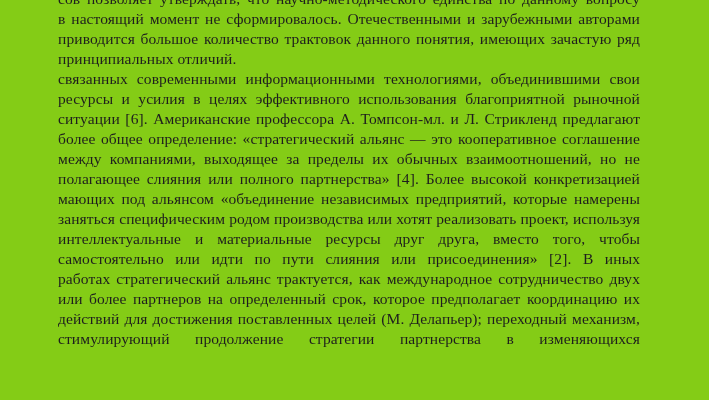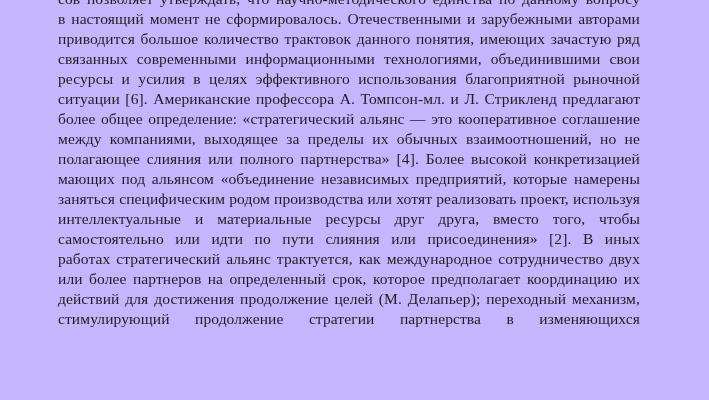--- a/index.html
+++ b/index.html
@@ -46,36 +46,37 @@
     width: 100%;
     height: 0;
   }
   .line.indent {
     text-indent: 19px;
   }
 </style>
 </head>
 <body>
 
-<div class="page" style="background: #c4b5fd;">
+<div class="page" style="background: #84cc16;">
   <div class="text-viewport">
     <div class="textblock">
 
     <div class="line justify" style="color: rgb(30, 30, 30);">сов позволяет утверждать, что научно-методического единства по данному вопросу</div>
         <div class="line justify" style="color: rgb(30, 30, 30);">в настоящий момент не сформировалось. Отечественными и зарубежными авторами</div>
         <div class="line justify" style="color: rgb(30, 30, 30);">приводится большое количество трактовок данного понятия, имеющих зачастую ряд</div>
+        <div class="line" style="color: rgb(30, 30, 30);">принципиальных отличий.</div>
         <div class="line justify" style="color: rgb(30, 30, 30);">связанных современными информационными технологиями, объединившими свои</div>
         <div class="line justify" style="color: rgb(30, 30, 30);">ресурсы и усилия в целях эффективного использования благоприятной рыночной</div>
         <div class="line justify" style="color: rgb(30, 30, 30);">ситуации [6]. Американские профессора А. Томпсон-мл. и Л. Стрикленд предлагают</div>
         <div class="line justify" style="color: rgb(30, 30, 30);">более общее определение: «стратегический альянс — это кооперативное соглашение</div>
         <div class="line justify" style="color: rgb(30, 30, 30);">между компаниями, выходящее за пределы их обычных взаимоотношений, но не пред-</div>
         <div class="line justify" style="color: rgb(30, 30, 30);">полагающее слияния или полного партнерства» [4]. Более высокой конкретизацией</div>
         <div class="line justify" style="color: rgb(30, 30, 30);">мающих под альянсом «объединение независимых предприятий, которые намерены</div>
         <div class="line justify" style="color: rgb(30, 30, 30);">заняться специфическим родом производства или хотят реализовать проект, используя</div>
         <div class="line justify" style="color: rgb(30, 30, 30);">интеллектуальные и материальные ресурсы друг друга, вместо того, чтобы действовать</div>
         <div class="line justify" style="color: rgb(30, 30, 30);">самостоятельно или идти по пути слияния или присоединения» [2]. В иных зарубежных</div>
         <div class="line justify" style="color: rgb(30, 30, 30);">работах стратегический альянс трактуется, как международное сотрудничество двух</div>
         <div class="line justify" style="color: rgb(30, 30, 30);">или более партнеров на определенный срок, которое предполагает координацию их</div>
-        <div class="line justify" style="color: rgb(30, 30, 30);">действий для достижения продолжение целей (М. Делапьер); переходный механизм,</div>
+        <div class="line justify" style="color: rgb(30, 30, 30);">действий для достижения поставленных целей (М. Делапьер); переходный механизм,</div>
         <div class="line justify" style="color: rgb(30, 30, 30);">стимулирующий продолжение стратегии партнерства в изменяющихся неопределенной</div>
       </div>
   </div>
 </div>
 
 </body></html>

